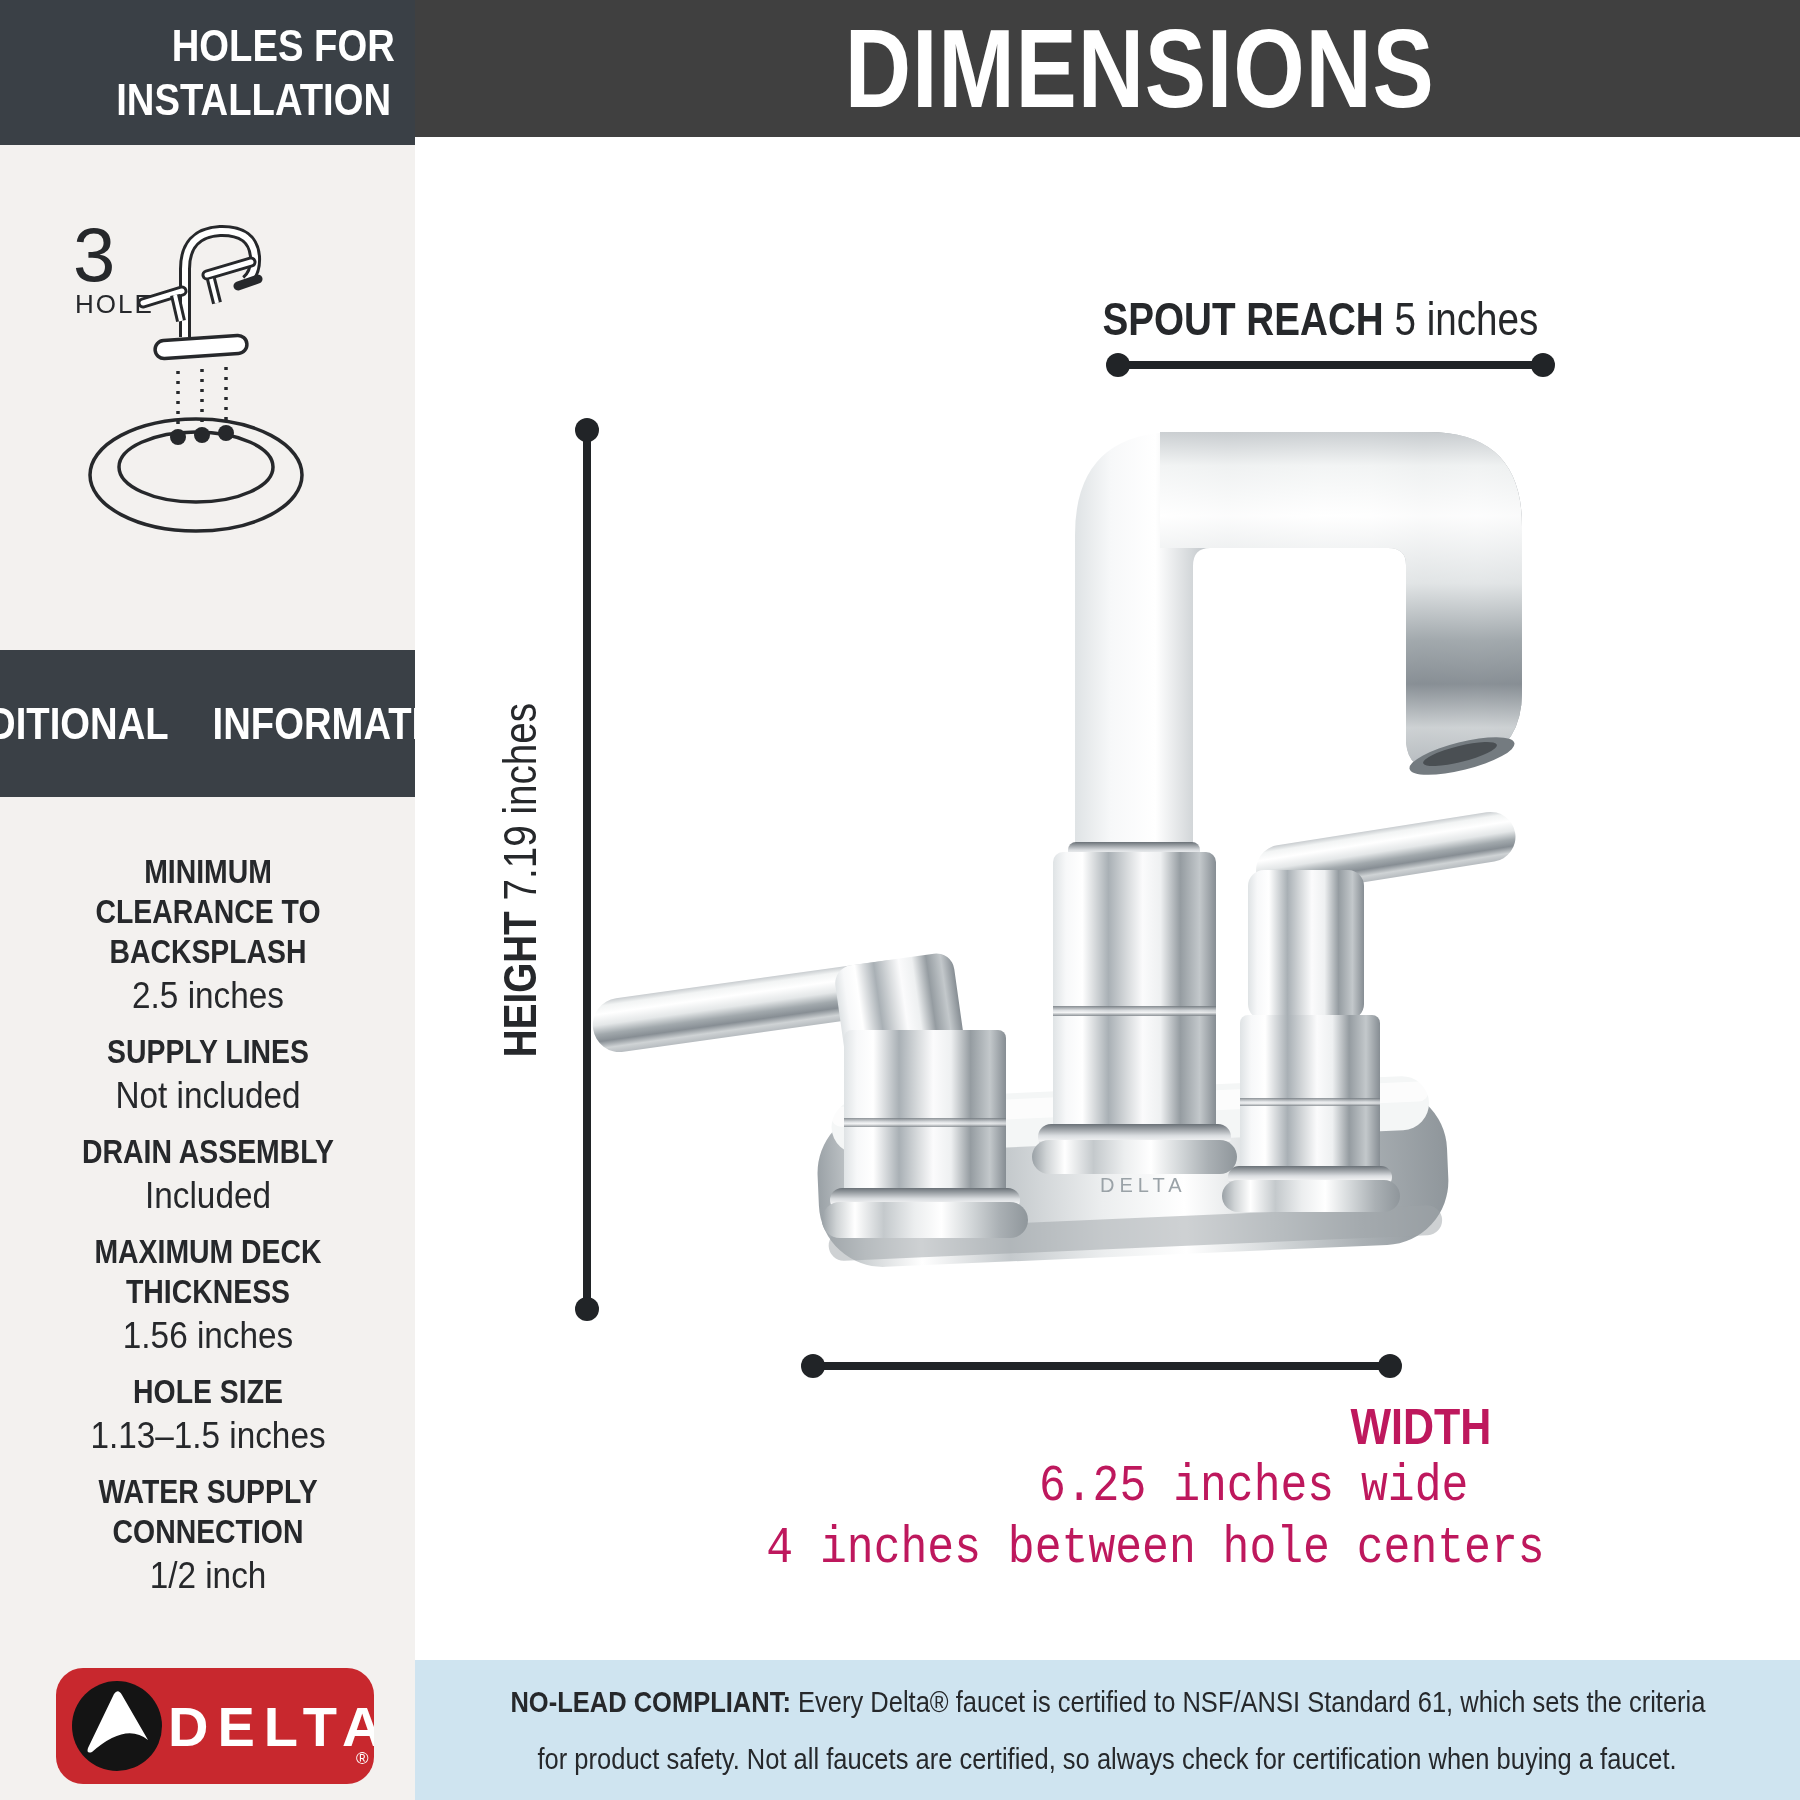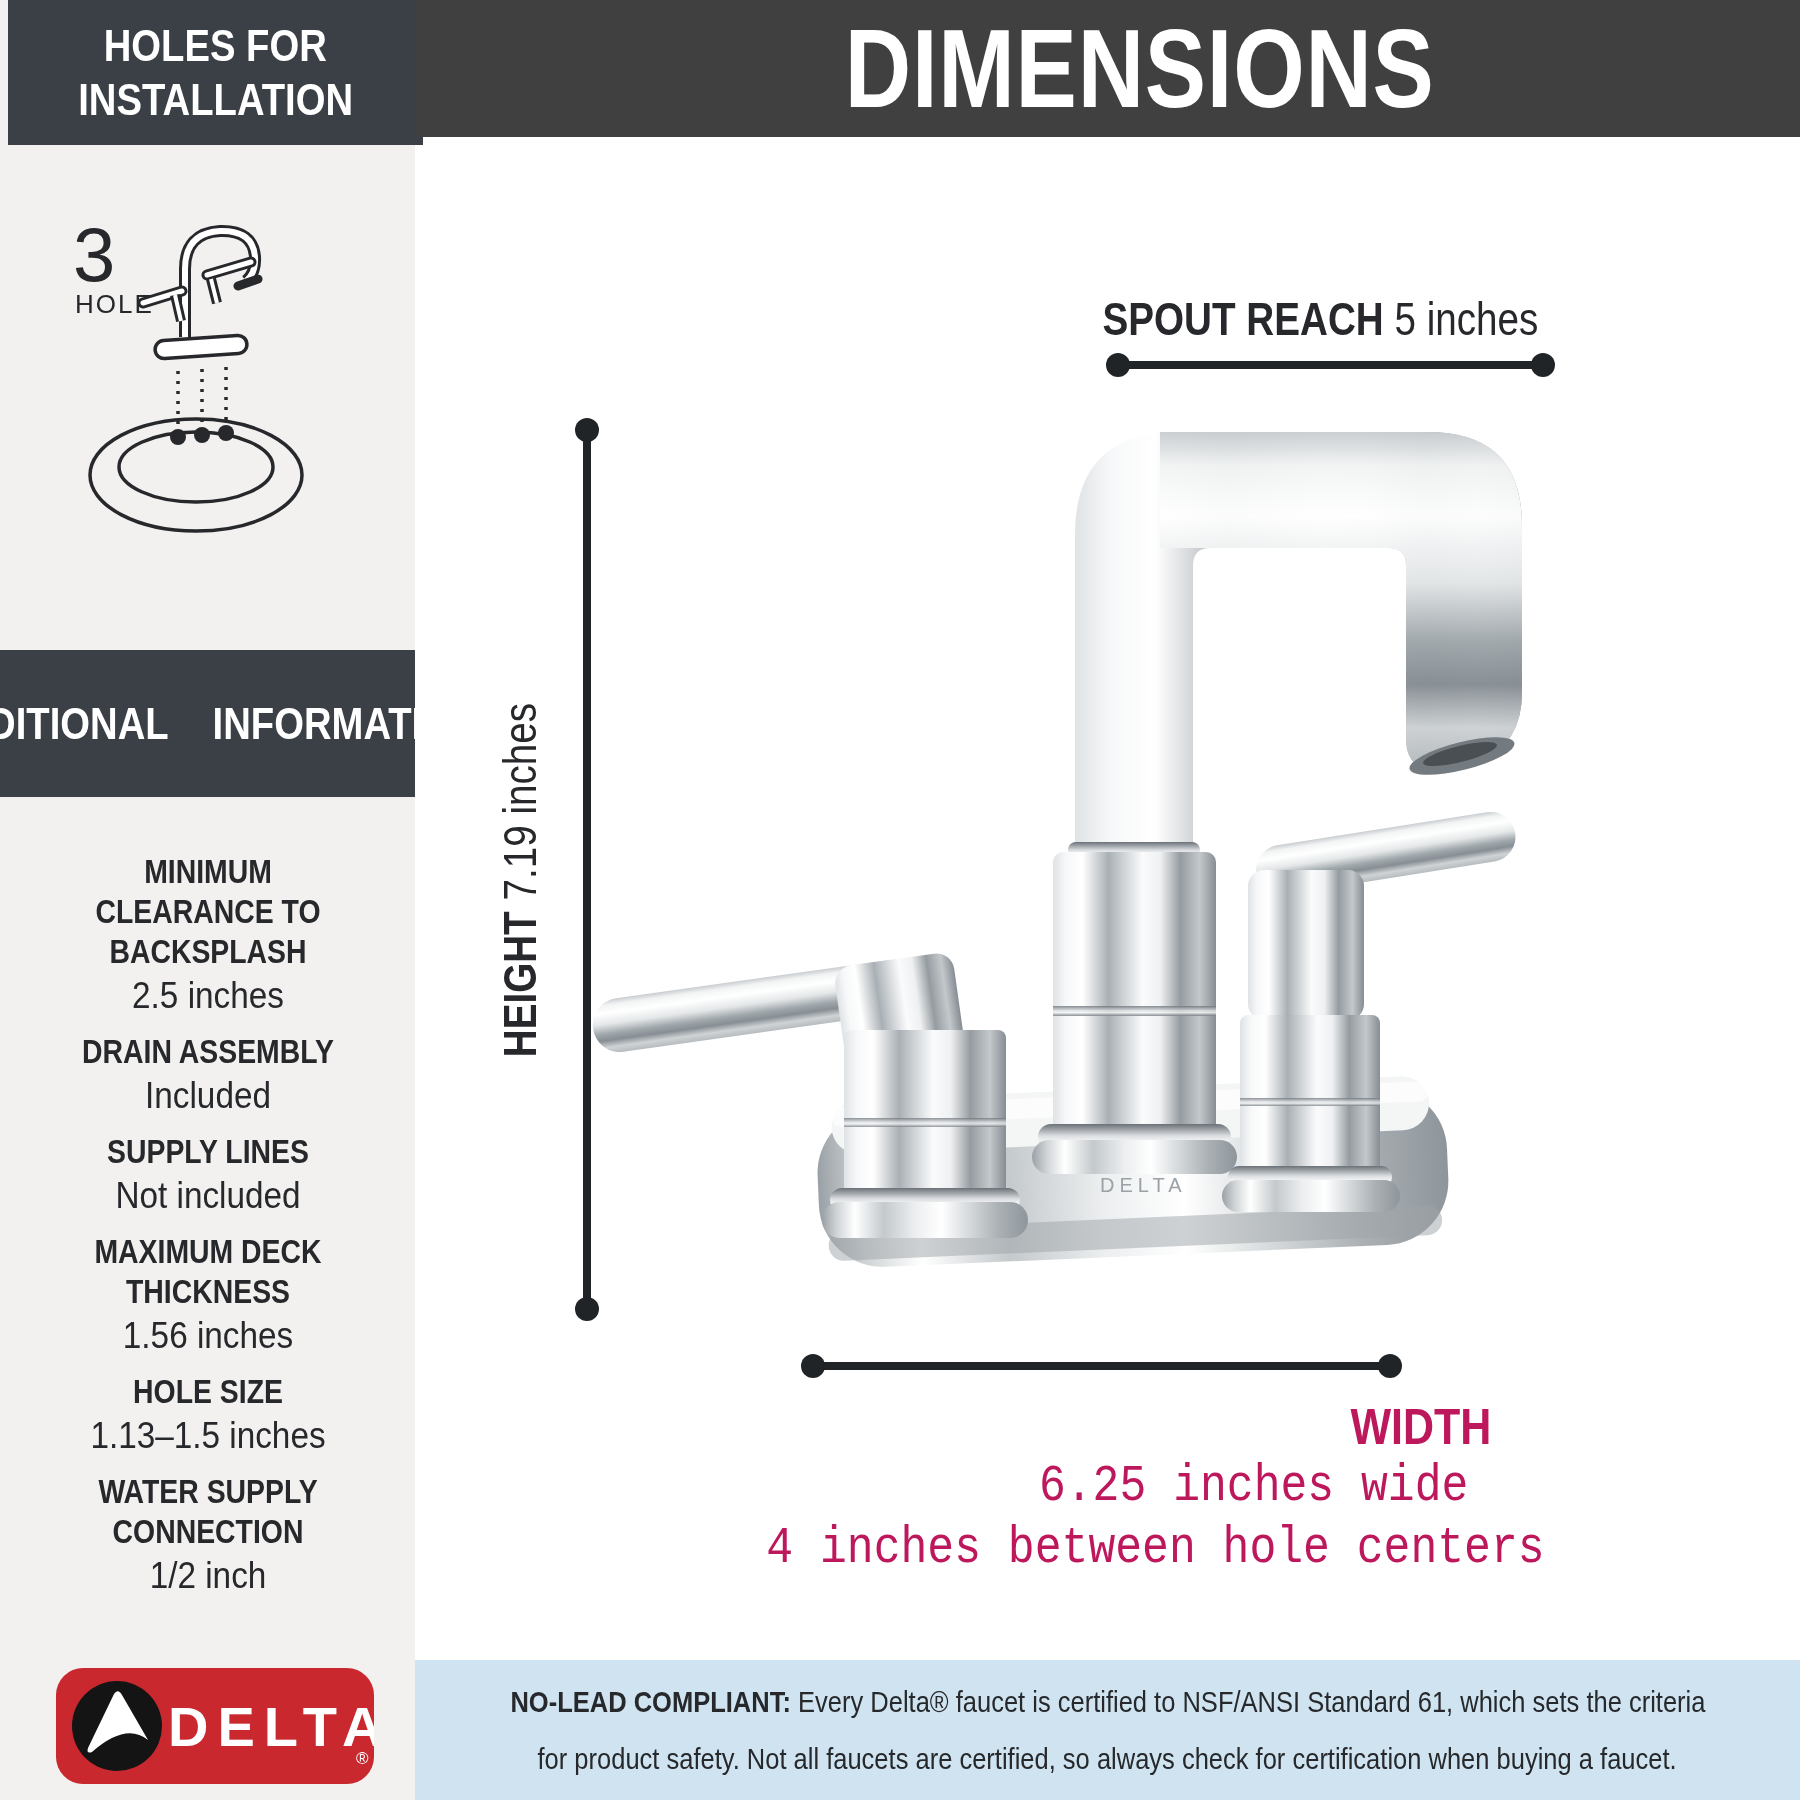--- a/index.html
+++ b/index.html
@@ -1,21 +1,21 @@
 <!DOCTYPE html>
 <html><head>
 <meta charset="utf-8">
 <style>
   html,body{margin:0;padding:0;background:#ffffff;}
   .page{position:relative;width:1800px;height:1800px;background:#ffffff;overflow:hidden;
         font-family:"Liberation Sans",sans-serif;color:#26282b;}
   
   .sidebar{position:absolute;left:0;top:0;width:415px;height:1800px;background:#F3F1EF;}
-  .sidebar-header{position:absolute;left:8px;top:0;width:415px;height:145px;background:#3A4046;
-        display:flex;flex-direction:column;align-items:center;justify-content:center;}
+  .sidebar-header{position:absolute;left:0;top:0;width:415px;height:145px;background:#3A4046;
+        display:flex;flex-direction:column;align-items:flex-end;justify-content:center;}
   .sidebar-header .ln,.add-banner .ln{display:inline-block;transform:scaleX(.85);
         font-weight:700;font-size:45px;line-height:54px;color:#ffffff;white-space:nowrap;}
   .add-banner{position:absolute;left:0;top:650px;width:415px;height:147px;background:#3A4046;
         display:flex;flex-direction:row;align-items:center;justify-content:center;}
   .hole-icon-svg{position:absolute;left:55px;top:185px;}
   .info-list{position:absolute;left:0;top:852px;width:415px;display:flex;flex-direction:column;
         gap:14px;align-items:center;text-align:center;}
   .info-item .lbl{display:inline-block;width:360px;transform:scaleX(.86);font-weight:700;
         font-size:33px;line-height:40px;color:#26282b;}
   .info-item .val{display:block;transform:scaleX(.9);font-size:37px;line-height:44px;color:#26282b;margin-top:2px;}
@@ -96,26 +96,26 @@
       <span class="ln">ADDITIONAL</span>
       <span class="ln">INFORMATION</span>
     </div>
 
     <div class="info-list">
       <div class="info-item">
         <span class="lbl">MINIMUM CLEARANCE TO BACKSPLASH</span>
         <span class="val">2.5 inches</span>
       </div>
       <div class="info-item">
+        <span class="lbl">SUPPLY LINES</span>
+        <span class="val">Not included</span>
+      </div>
+      <div class="info-item">
         <span class="lbl">DRAIN ASSEMBLY</span>
         <span class="val">Included</span>
-      </div>
-      <div class="info-item">
-        <span class="lbl">SUPPLY LINES</span>
-        <span class="val">Not included</span>
       </div>
       <div class="info-item">
         <span class="lbl">MAXIMUM DECK THICKNESS</span>
         <span class="val">1.56 inches</span>
       </div>
       <div class="info-item">
         <span class="lbl">HOLE SIZE</span>
         <span class="val">1.13–1.5 inches</span>
       </div>
       <div class="info-item">

